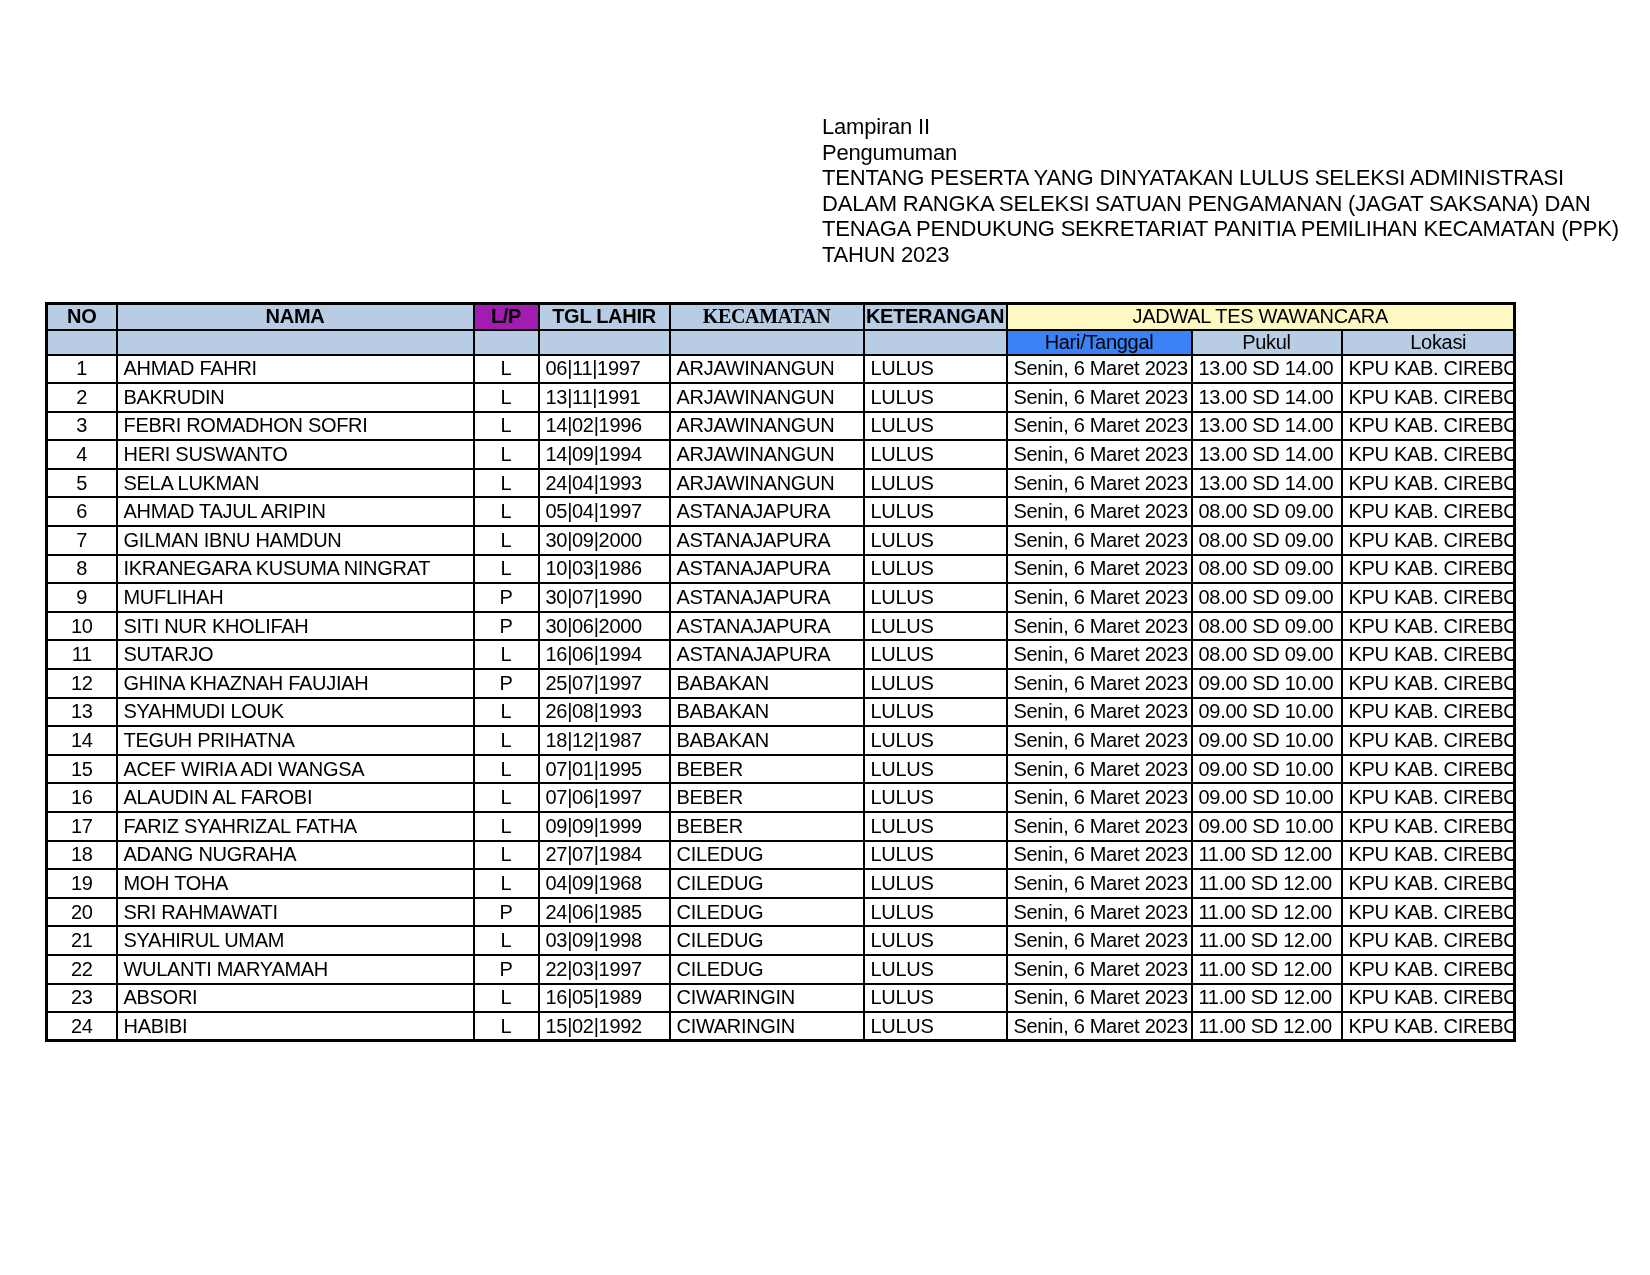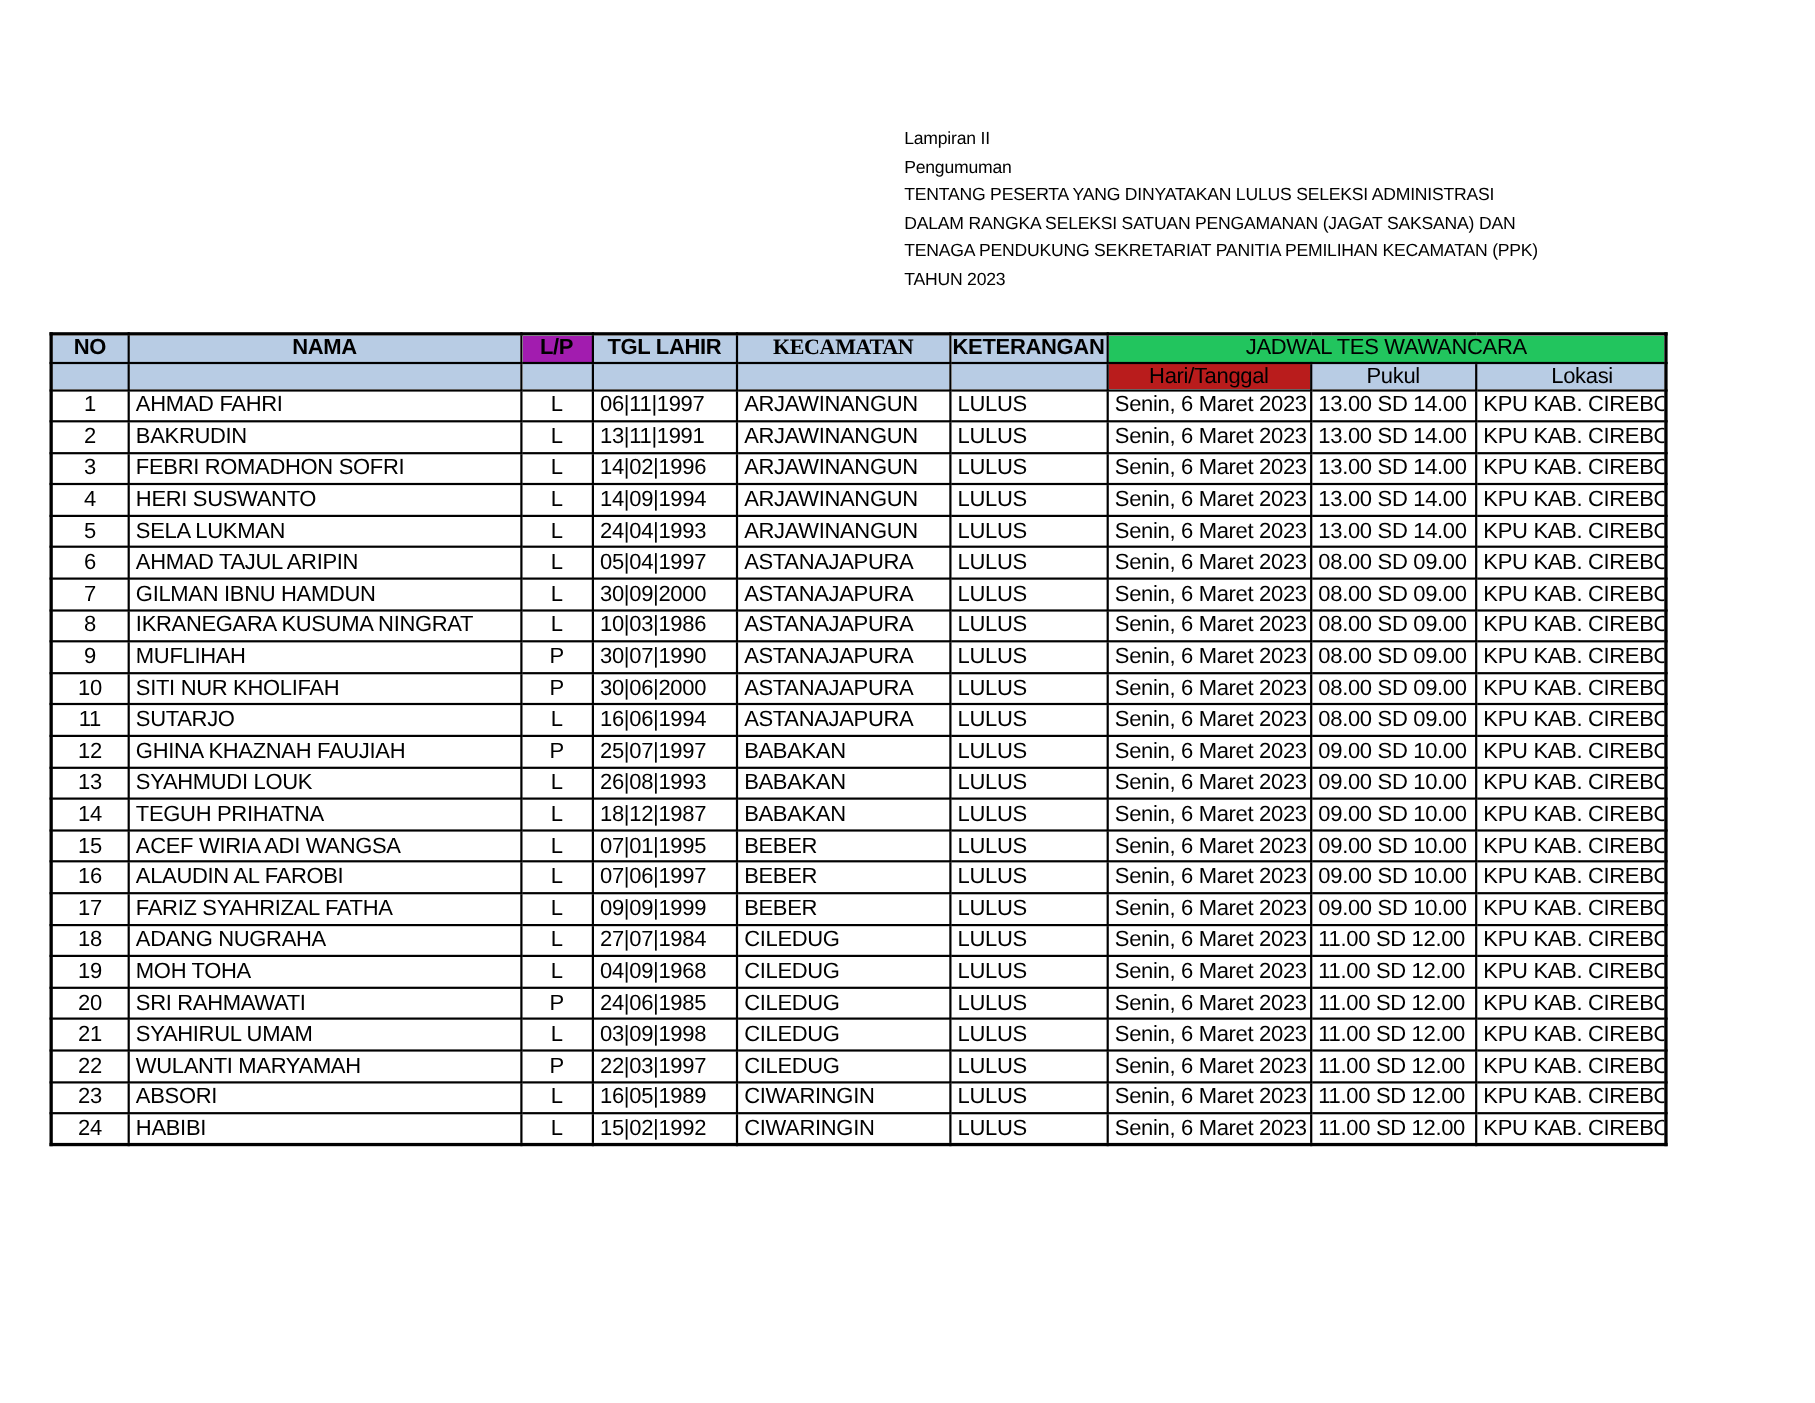--- a/index.html
+++ b/index.html
@@ -9,21 +9,21 @@
     height: 1275px;
     background: #ffffff;
     font-family: "Liberation Sans", sans-serif;
     color: #000000;
     position: relative;
   }
   .heading {
     position: absolute;
     left: 822px;
     top: 114px;
-    font-size: 16px;
+    font-size: 22px;
     line-height: 25.5px;
     letter-spacing: -0.2px;
     white-space: nowrap;
   }
   table.results {
     position: absolute;
     left: 45px;
     top: 302px;
     width: 1468px;
     border-collapse: collapse;
@@ -80,30 +80,30 @@
       <col style="width:173px">
     </colgroup>
     <thead>
       <tr>
         <th style="background: rgb(184, 204, 228); margin-top: 35px;">NO</th>
         <th style="background: rgb(184, 204, 228);">NAMA</th>
         <th style="background: #a21caf;">L/P</th>
         <th style="background: rgb(184, 204, 228);">TGL LAHIR</th>
         <th style="background: rgb(184, 204, 228); font-family: Liberation Serif, serif;">KECAMATAN</th>
         <th style="background: rgb(184, 204, 228);">KETERANGAN</th>
-        <th class="group" colspan="3" style="background: #22c55e;">JADWAL TES WAWANCARA</th>
+        <th class="group" colspan="3" style="background: #fef9c3;">JADWAL TES WAWANCARA</th>
       </tr>
       <tr class="subhead">
         <th style="background: rgb(184, 204, 228);"></th>
         <th style="background: rgb(184, 204, 228);"></th>
         <th style="background: rgb(184, 204, 228);"></th>
         <th style="background: rgb(184, 204, 228);"></th>
         <th style="background: rgb(184, 204, 228);"></th>
         <th style="background: rgb(184, 204, 228);"></th>
-        <th style="background: #b91c1c;">Hari/Tanggal</th>
+        <th style="background: #3b82f6;">Hari/Tanggal</th>
         <th style="background: rgb(184, 204, 228);">Pukul</th>
         <th style="background: rgb(184, 204, 228); padding-left: 21px;">Lokasi</th>
       </tr>
     </thead>
     <tbody>
 
     <tr>
           <td class="center">1</td>
           <td>AHMAD FAHRI</td>
           <td class="center">L</td>

